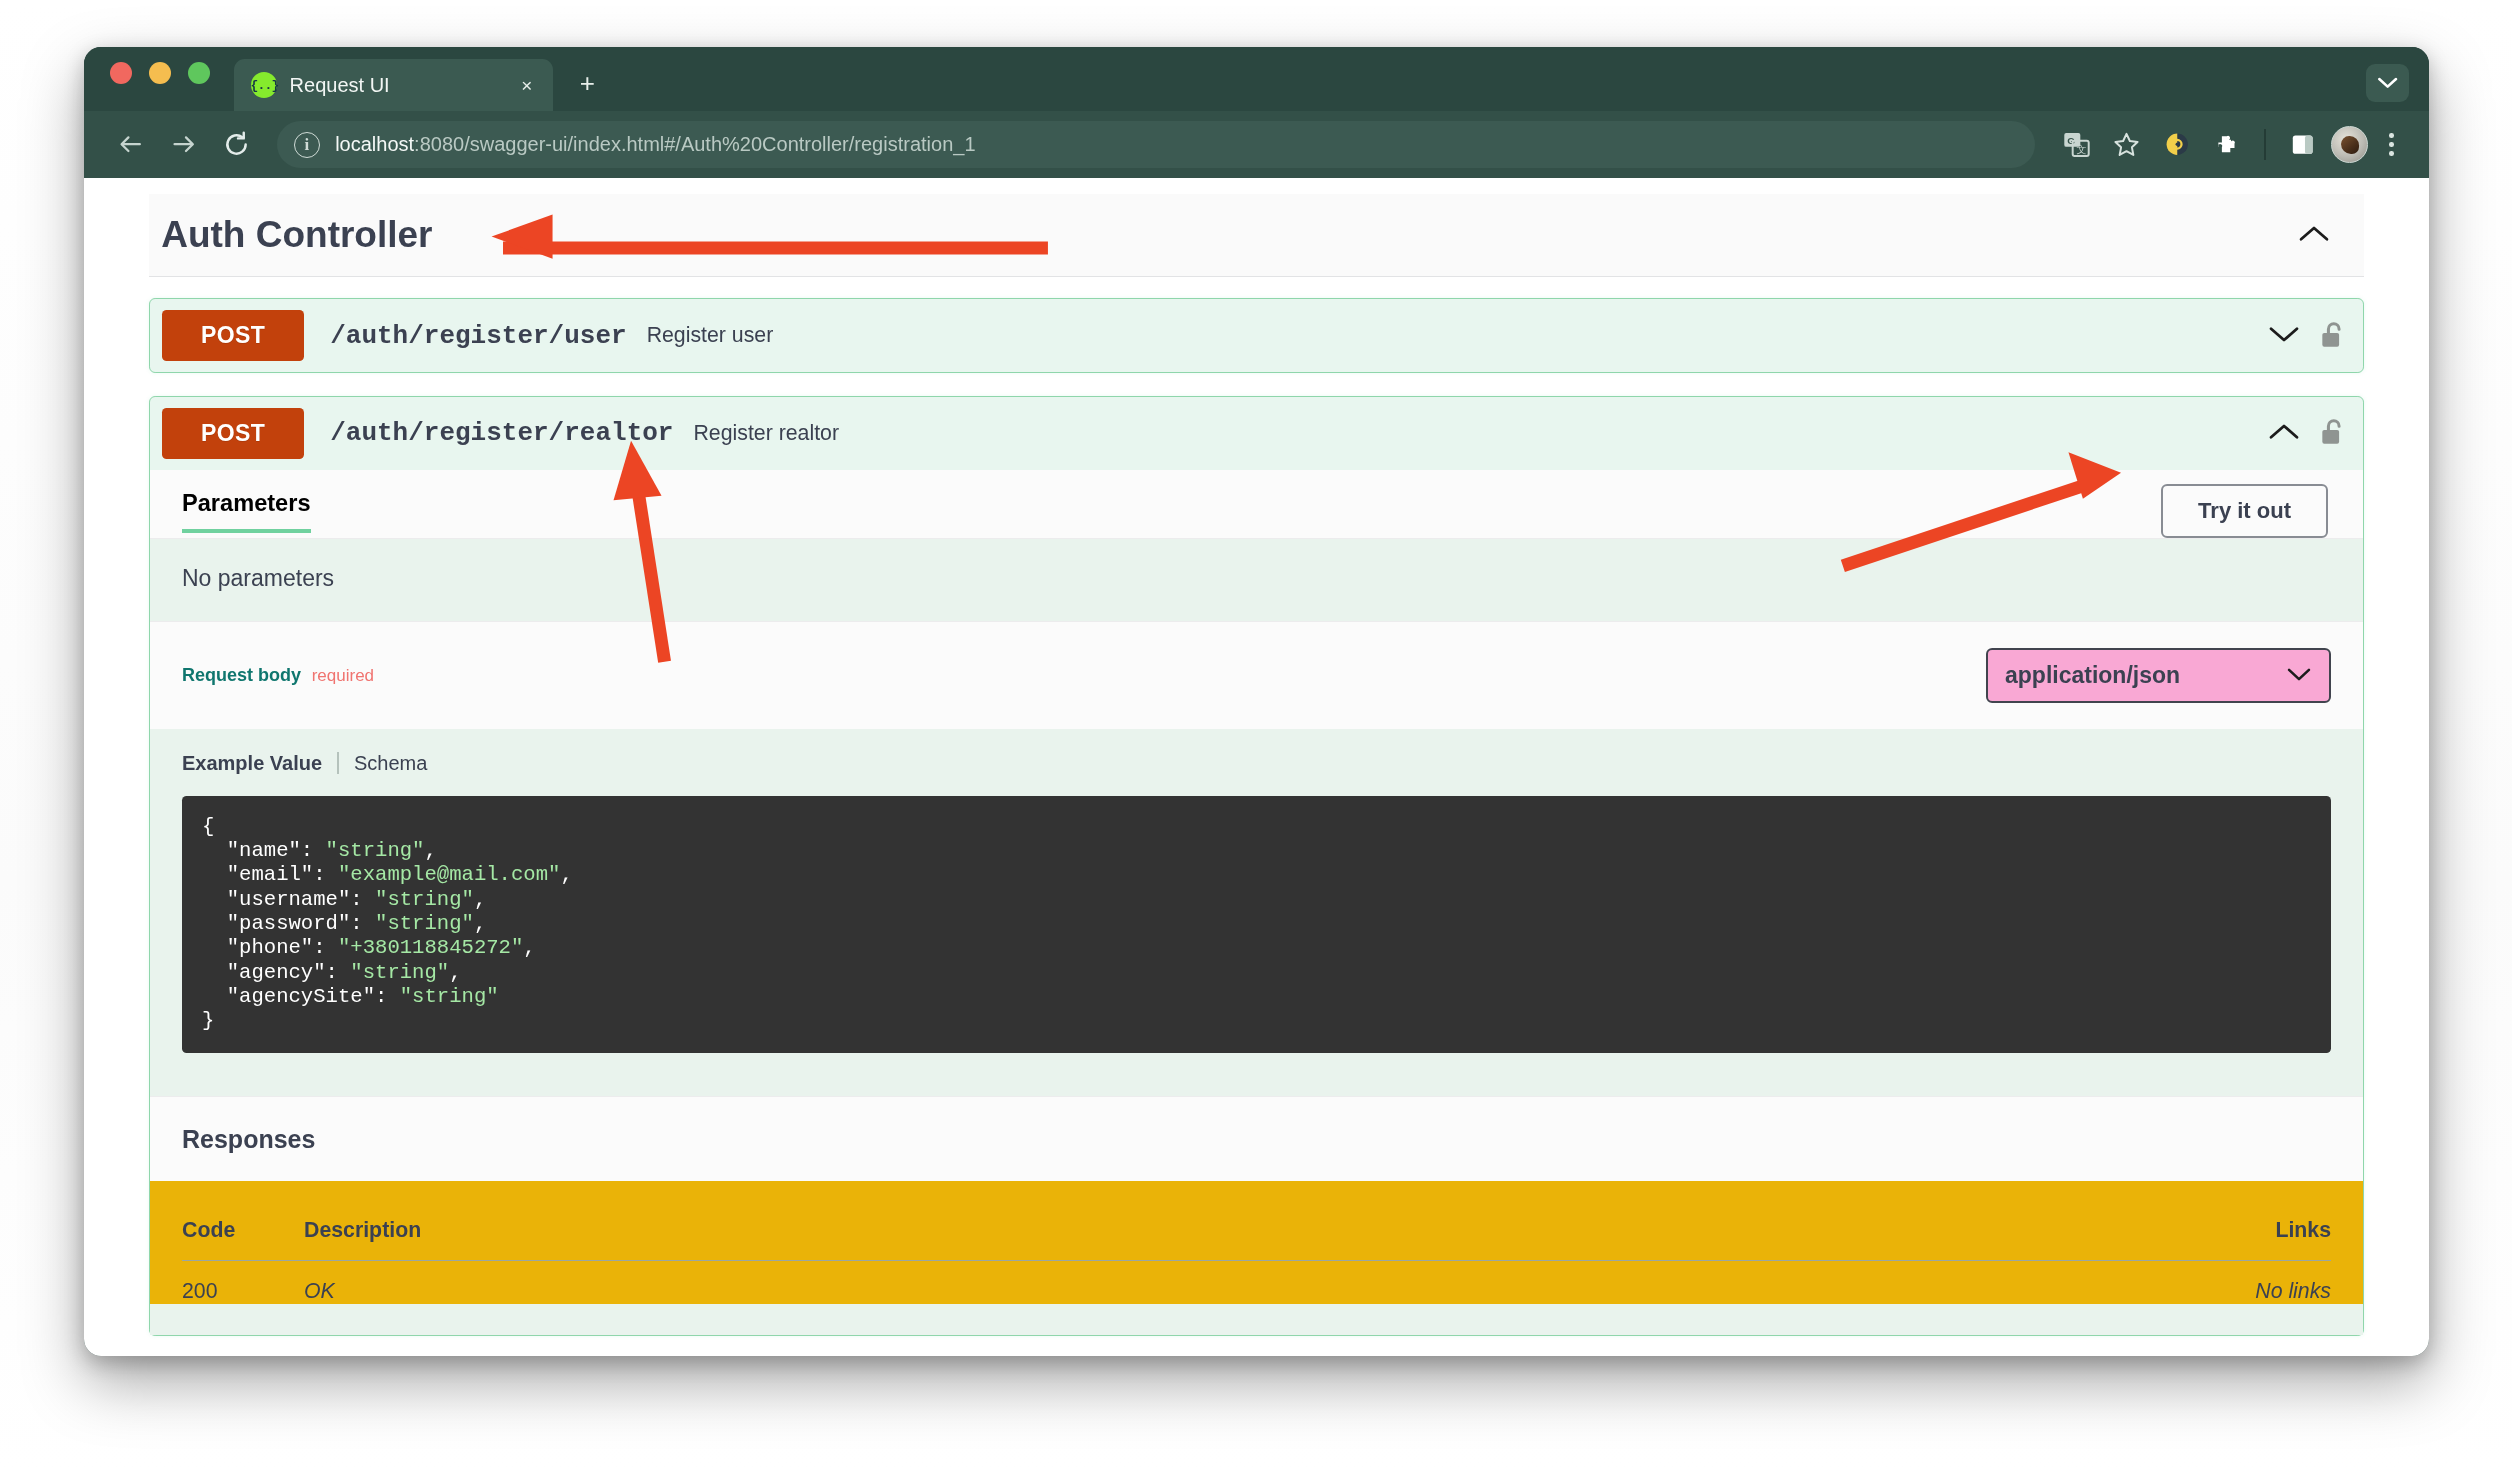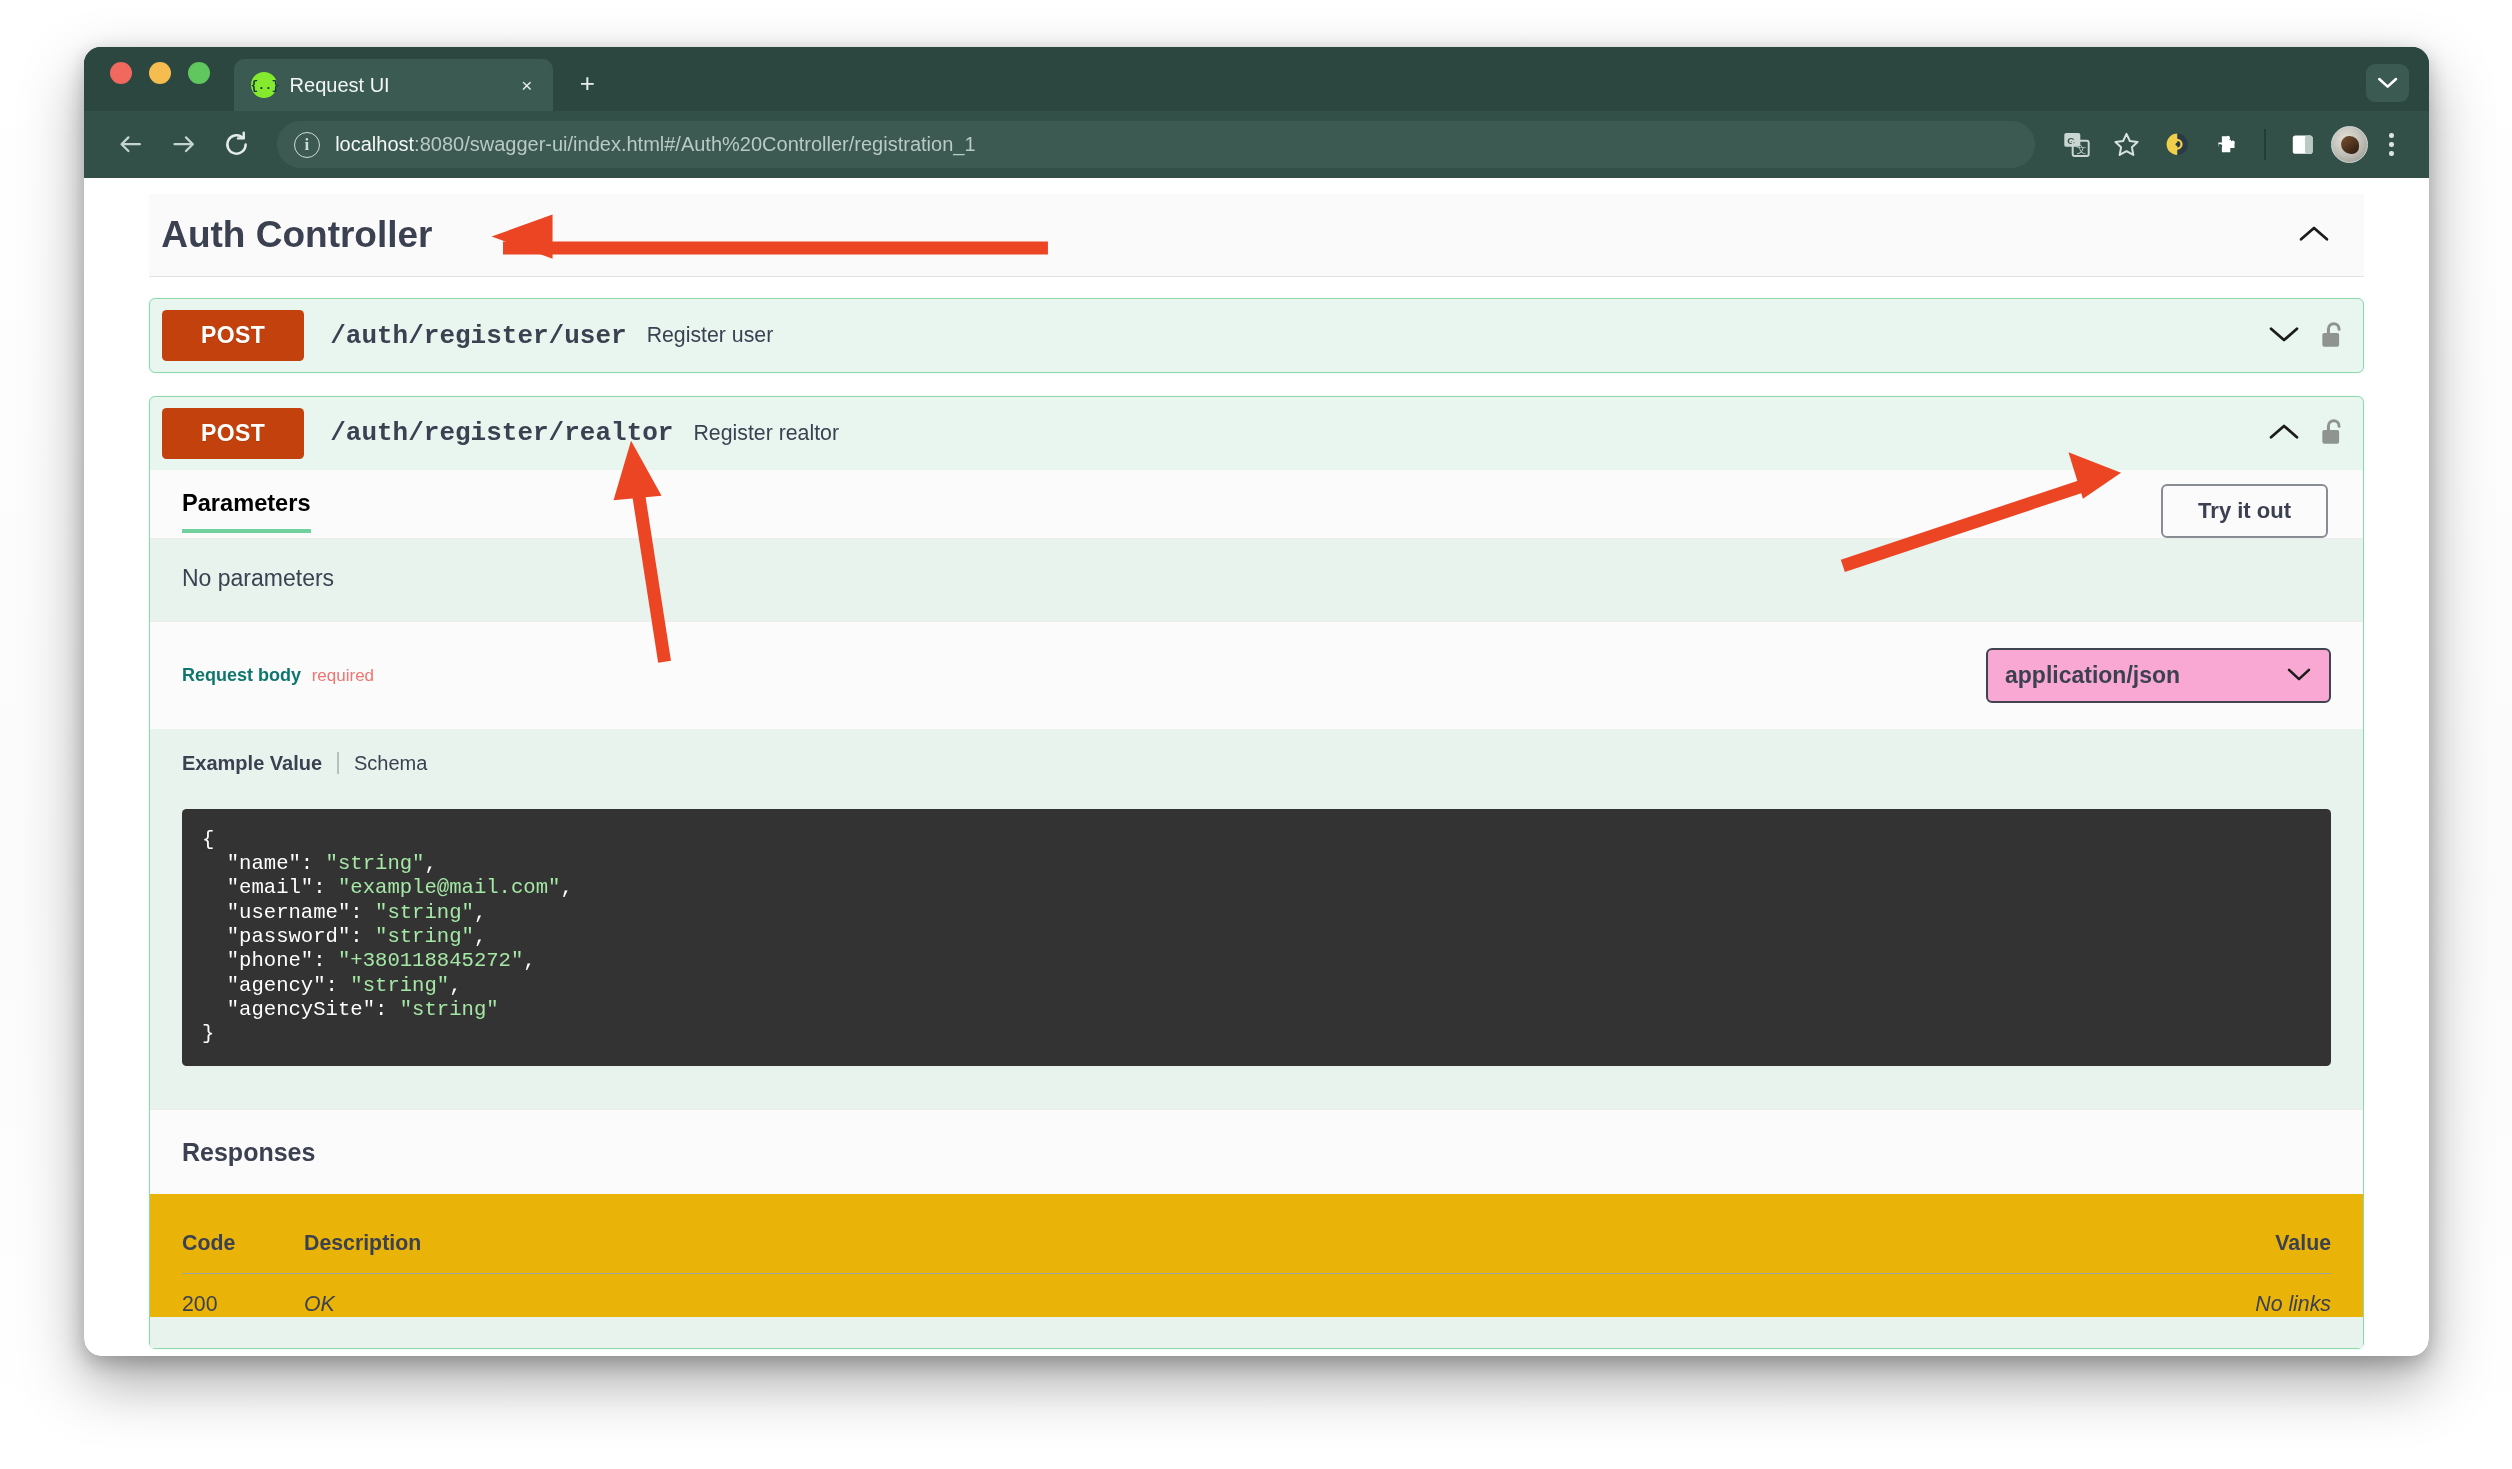--- a/index.html
+++ b/index.html
@@ -340,21 +340,21 @@
   .media-select .sel-spacer { flex: 1 1 auto; }
 
   .example-area {
     background: #e9f3ed;
     padding: 23px 32px 43px 32px;
   }
   .example-tabs {
     display: flex;
     align-items: flex-start;
     gap: 0;
-    margin-bottom: 34px;
+    margin-bottom: 21px;
   }
   .ex-tab-active {
     font-size: 20px;
     font-weight: 700;
     color: #3b4151;
   }
   .ex-sep {
     width: 1.5px; height: 21.3px;
     background: #b5c2bc;
     margin: 0 15.2px;
@@ -634,21 +634,21 @@
               <div class="responses-header">
                 <h4>Responses</h4>
               </div>
 
               <div class="responses-table-wrap">
                 <table class="responses">
                   <thead>
                     <tr>
                       <th class="code-col">Code</th>
                       <th>Description</th>
-                      <th class="links-col">Value</th>
+                      <th class="links-col">Links</th>
                     </tr>
                   </thead>
                   <tbody>
                     <tr>
                       <td class="code-col">200</td>
                       <td class="desc-col">OK</td>
                       <td class="links-col">No links</td>
                     </tr>
                   </tbody>
                 </table>

